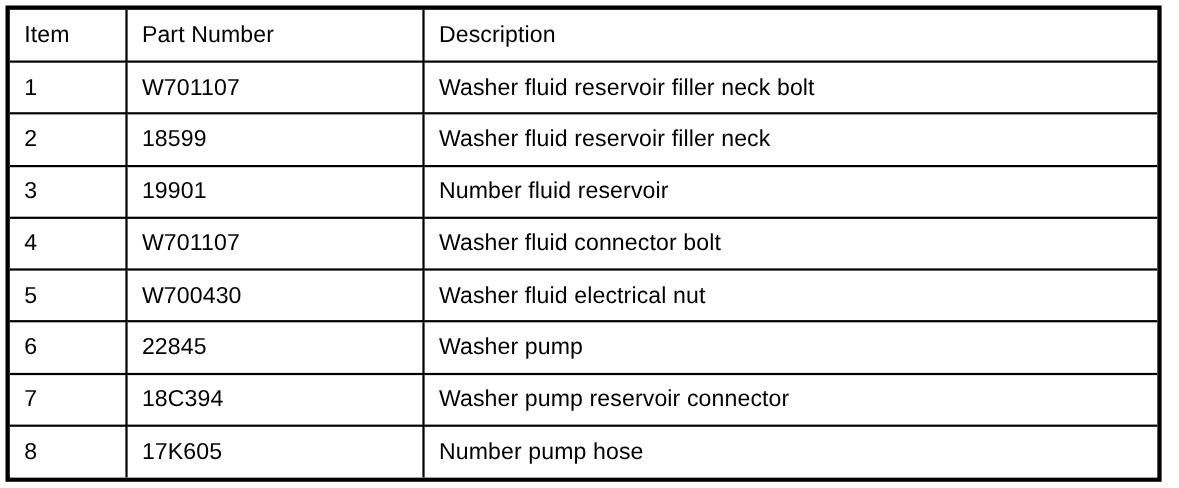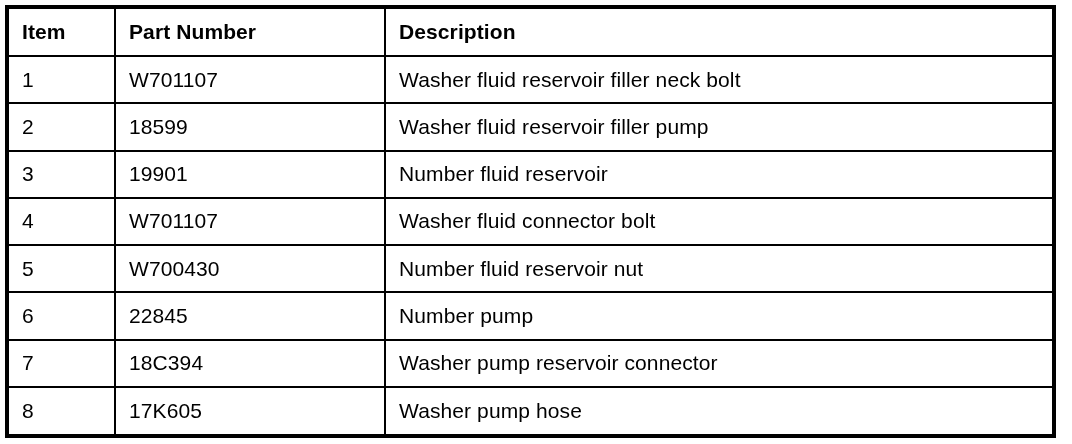--- a/index.html
+++ b/index.html
@@ -72,21 +72,21 @@
     border-right: 2px solid #000000;
   }
 
   
   .parts-table thead th,
   .parts-table tbody tr:not(:last-child) td {
     border-bottom: 2px solid #000000;
   }
 
   .parts-table thead th {
-    font-weight: bold;
+    font-weight: normal;
   }
 
   .parts-table tbody td {
     font-weight: normal;
   }
 </style>
 </head>
 <body>
 
 <div class="page">
@@ -107,49 +107,49 @@
       </thead>
       <tbody>
         <tr>
           <td class="c-item">1</td>
           <td class="c-part">W701107</td>
           <td class="c-desc">Washer fluid reservoir filler neck bolt</td>
         </tr>
         <tr>
           <td class="c-item">2</td>
           <td class="c-part">18599</td>
-          <td class="c-desc">Washer fluid reservoir filler pump</td>
+          <td class="c-desc">Washer fluid reservoir filler neck</td>
         </tr>
         <tr>
           <td class="c-item">3</td>
           <td class="c-part">19901</td>
           <td class="c-desc">Number fluid reservoir</td>
         </tr>
         <tr>
           <td class="c-item">4</td>
           <td class="c-part">W701107</td>
           <td class="c-desc">Washer fluid connector bolt</td>
         </tr>
         <tr>
           <td class="c-item">5</td>
           <td class="c-part">W700430</td>
-          <td class="c-desc">Number fluid reservoir nut</td>
+          <td class="c-desc">Washer fluid electrical nut</td>
         </tr>
         <tr>
           <td class="c-item">6</td>
           <td class="c-part">22845</td>
-          <td class="c-desc">Number pump</td>
+          <td class="c-desc">Washer pump</td>
         </tr>
         <tr>
           <td class="c-item">7</td>
           <td class="c-part">18C394</td>
           <td class="c-desc">Washer pump reservoir connector</td>
         </tr>
         <tr>
           <td class="c-item">8</td>
           <td class="c-part">17K605</td>
-          <td class="c-desc">Washer pump hose</td>
+          <td class="c-desc">Number pump hose</td>
         </tr>
       </tbody>
     </table>
   </div>
 
 </div>
 
 </body></html>

